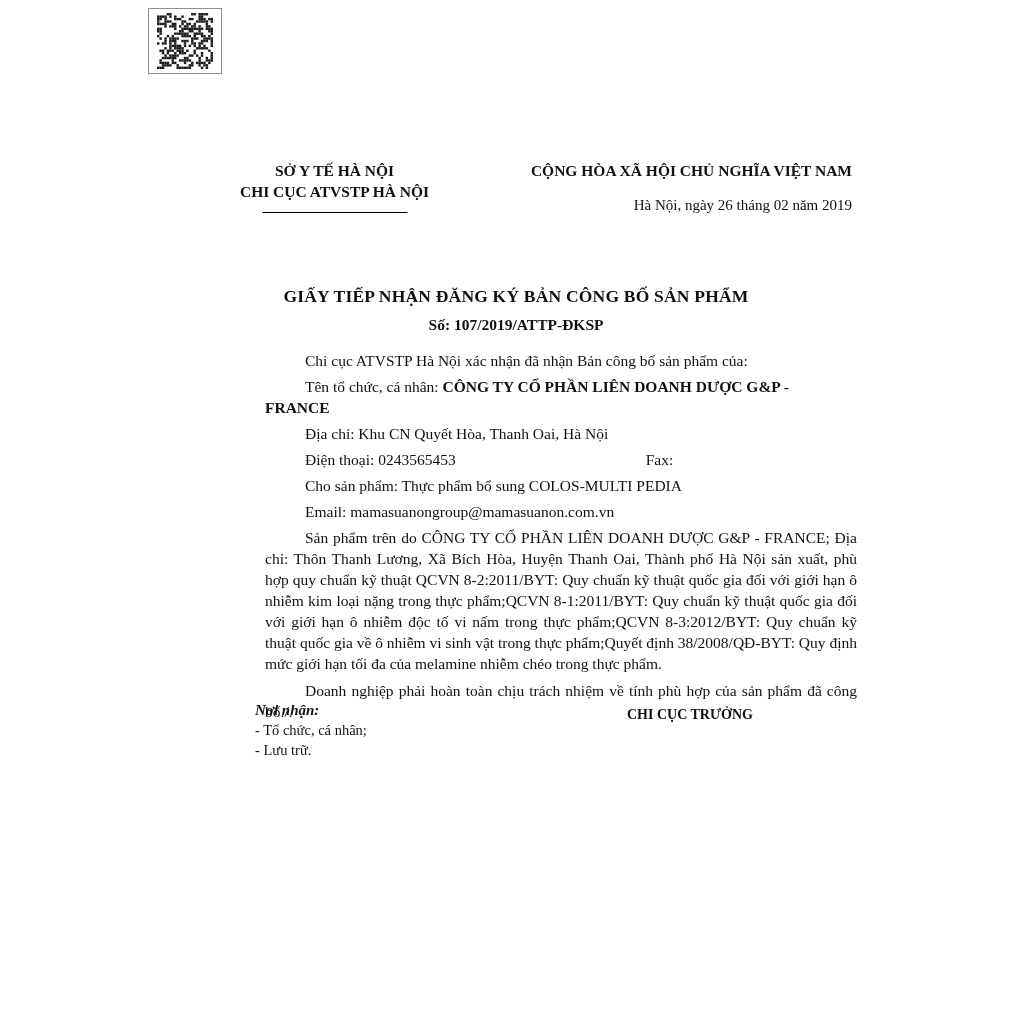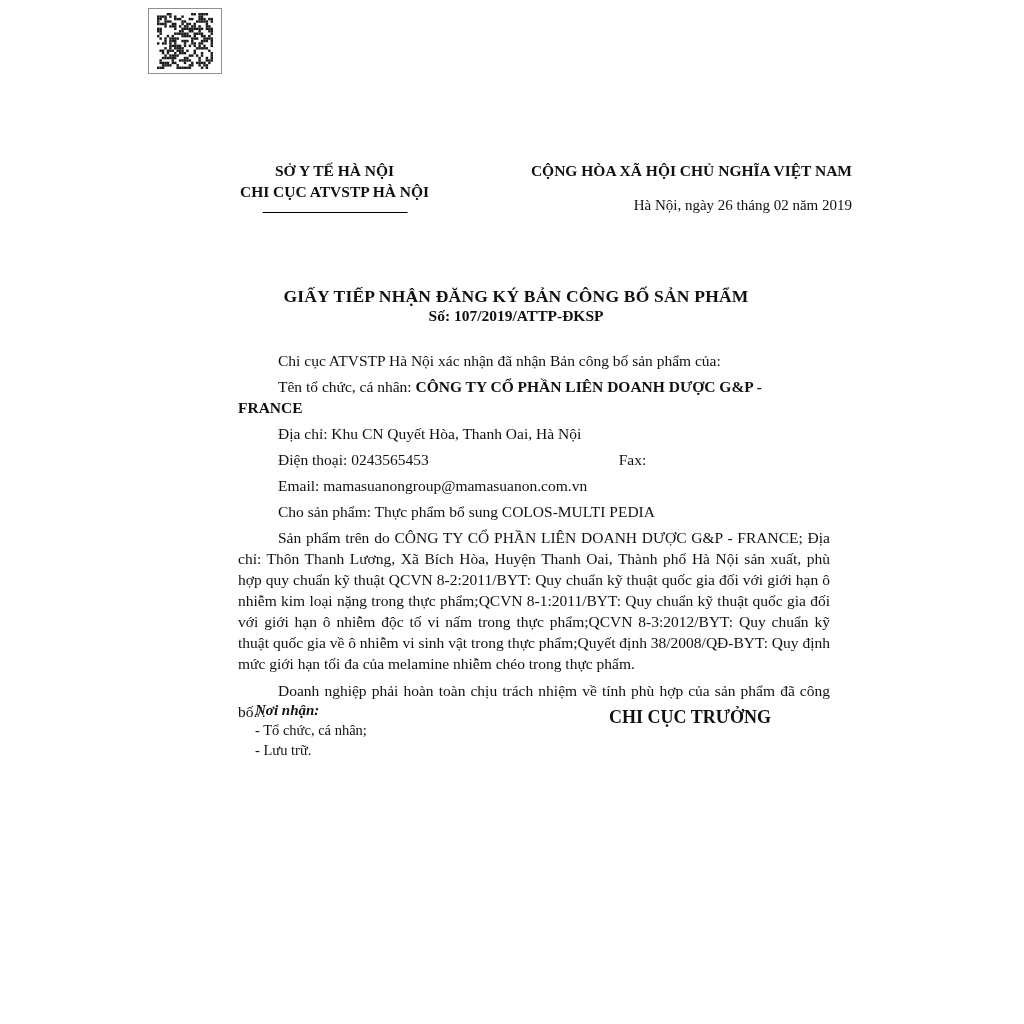--- a/index.html
+++ b/index.html
@@ -24,33 +24,33 @@
   .header-right { width:54%; text-align:right; }
   .nation { font-weight:bold; font-size:15.5px; line-height:21px; }
   .motto {
     display:inline-block; font-weight:bold; font-size:15px;
     padding:0 7px 2px; border-bottom:1.5px solid #000;
   }
   .dateline { margin-top:16px; font-size:15px; }
 
   .title-block { position:absolute; top:286px; left:180px; width:672px; text-align:center; }
   .doc-title { font-weight:bold; font-size:17.5px; letter-spacing:0.2px;text-align:center; }
-  .doc-number { font-weight:bold; font-size:15.5px; }
-
-  .doc-body { position:absolute; top:350px; left:238px; width:592px; font-size:15.5px; }
+  .doc-number { font-weight:bold; font-size:15.5px; margin-top:9px; }
+
+  .doc-body { position:absolute; top:350px; left:265px; width:592px; font-size:15.5px; }
   .doc-body p { text-indent:40px; margin-bottom:5px; line-height:21px; }
   .doc-body .para { text-align:justify; margin-bottom:6px; }
   .org-name { font-weight:bold; }
   .fax-label { display:inline-block; margin-left:150px; }
 
   .closing-left { position:absolute; top:700px; left:255px; font-size:14.5px; line-height:20px; }
   .recipients-label { font-weight:bold; font-style:italic; font-size:15px; }
 
   .closing-right { position:absolute; top:707px; left:560px; width:260px; text-align:center; }
-  .signer-title { font-weight:bold; font-size:18px; }
+  .signer-title { font-weight:bold; font-size:14px; }
   .signer-name { font-weight:bold; font-size:19px; margin-top:116px; }
 
   .page-footer {
     position:absolute; top:957px; left:190px; width:645px;
     display:flex; justify-content:space-between;
     font-family:"Liberation Sans", sans-serif; font-size:15px; color:#6d28d9;
   }
 </style>
 </head>
 <body>
@@ -332,22 +332,22 @@
   <div class="title-block">
     <div class="doc-title">GIẤY TIẾP NHẬN ĐĂNG KÝ BẢN CÔNG BỐ SẢN PHẨM</div>
     <div class="doc-number">Số: 107/2019/ATTP-ĐKSP</div>
   </div>
 
   <div class="doc-body">
     <p>Chi cục ATVSTP Hà Nội xác nhận đã nhận Bản công bố sản phẩm của:</p>
     <p><span>Tên tổ chức, cá nhân:</span> <span class="org-name">CÔNG TY CỔ PHẦN LIÊN DOANH DƯỢC G&amp;P - FRANCE</span></p>
     <p>Địa chỉ: Khu CN Quyết Hòa, Thanh Oai, Hà Nội</p>
     <p><span>Điện thoại:</span> <span>0243565453</span><span class="fax-label">Fax:</span></p>
+    <p><span>Cho sản phẩm:</span> <span>Thực phẩm bổ sung COLOS-MULTI PEDIA</span></p>
     <p>Email: mamasuanongroup@mamasuanon.com.vn</p>
-    <p><span>Cho sản phẩm:</span> <span>Thực phẩm bổ sung COLOS-MULTI PEDIA</span></p>
     <p class="para">Sản phẩm trên do CÔNG TY CỔ PHẦN LIÊN DOANH DƯỢC G&amp;P - FRANCE; Địa chỉ: Thôn Thanh Lương, Xã Bích Hòa, Huyện Thanh Oai, Thành phố Hà Nội sản xuất, phù hợp quy chuẩn kỹ thuật QCVN 8-2:2011/BYT: Quy chuẩn kỹ thuật quốc gia đối với giới hạn ô nhiễm kim loại nặng trong thực phẩm;QCVN 8-1:2011/BYT: Quy chuẩn kỹ thuật quốc gia đối với giới hạn ô nhiễm độc tố vi nấm trong thực phẩm;QCVN 8-3:2012/BYT: Quy chuẩn kỹ thuật quốc gia về ô nhiễm vi sinh vật trong thực phẩm;Quyết định 38/2008/QĐ-BYT: Quy định mức giới hạn tối đa của melamine nhiễm chéo trong thực phẩm.</p>
     <p class="para">Doanh nghiệp phải hoàn toàn chịu trách nhiệm về tính phù hợp của sản phẩm đã công bố./.</p>
   </div>
 
   <div class="closing-left">
     <div class="recipients-label">Nơi nhận:</div>
     <div>- Tổ chức, cá nhân;</div>
     <div>- Lưu trữ.</div>
   </div>
 

